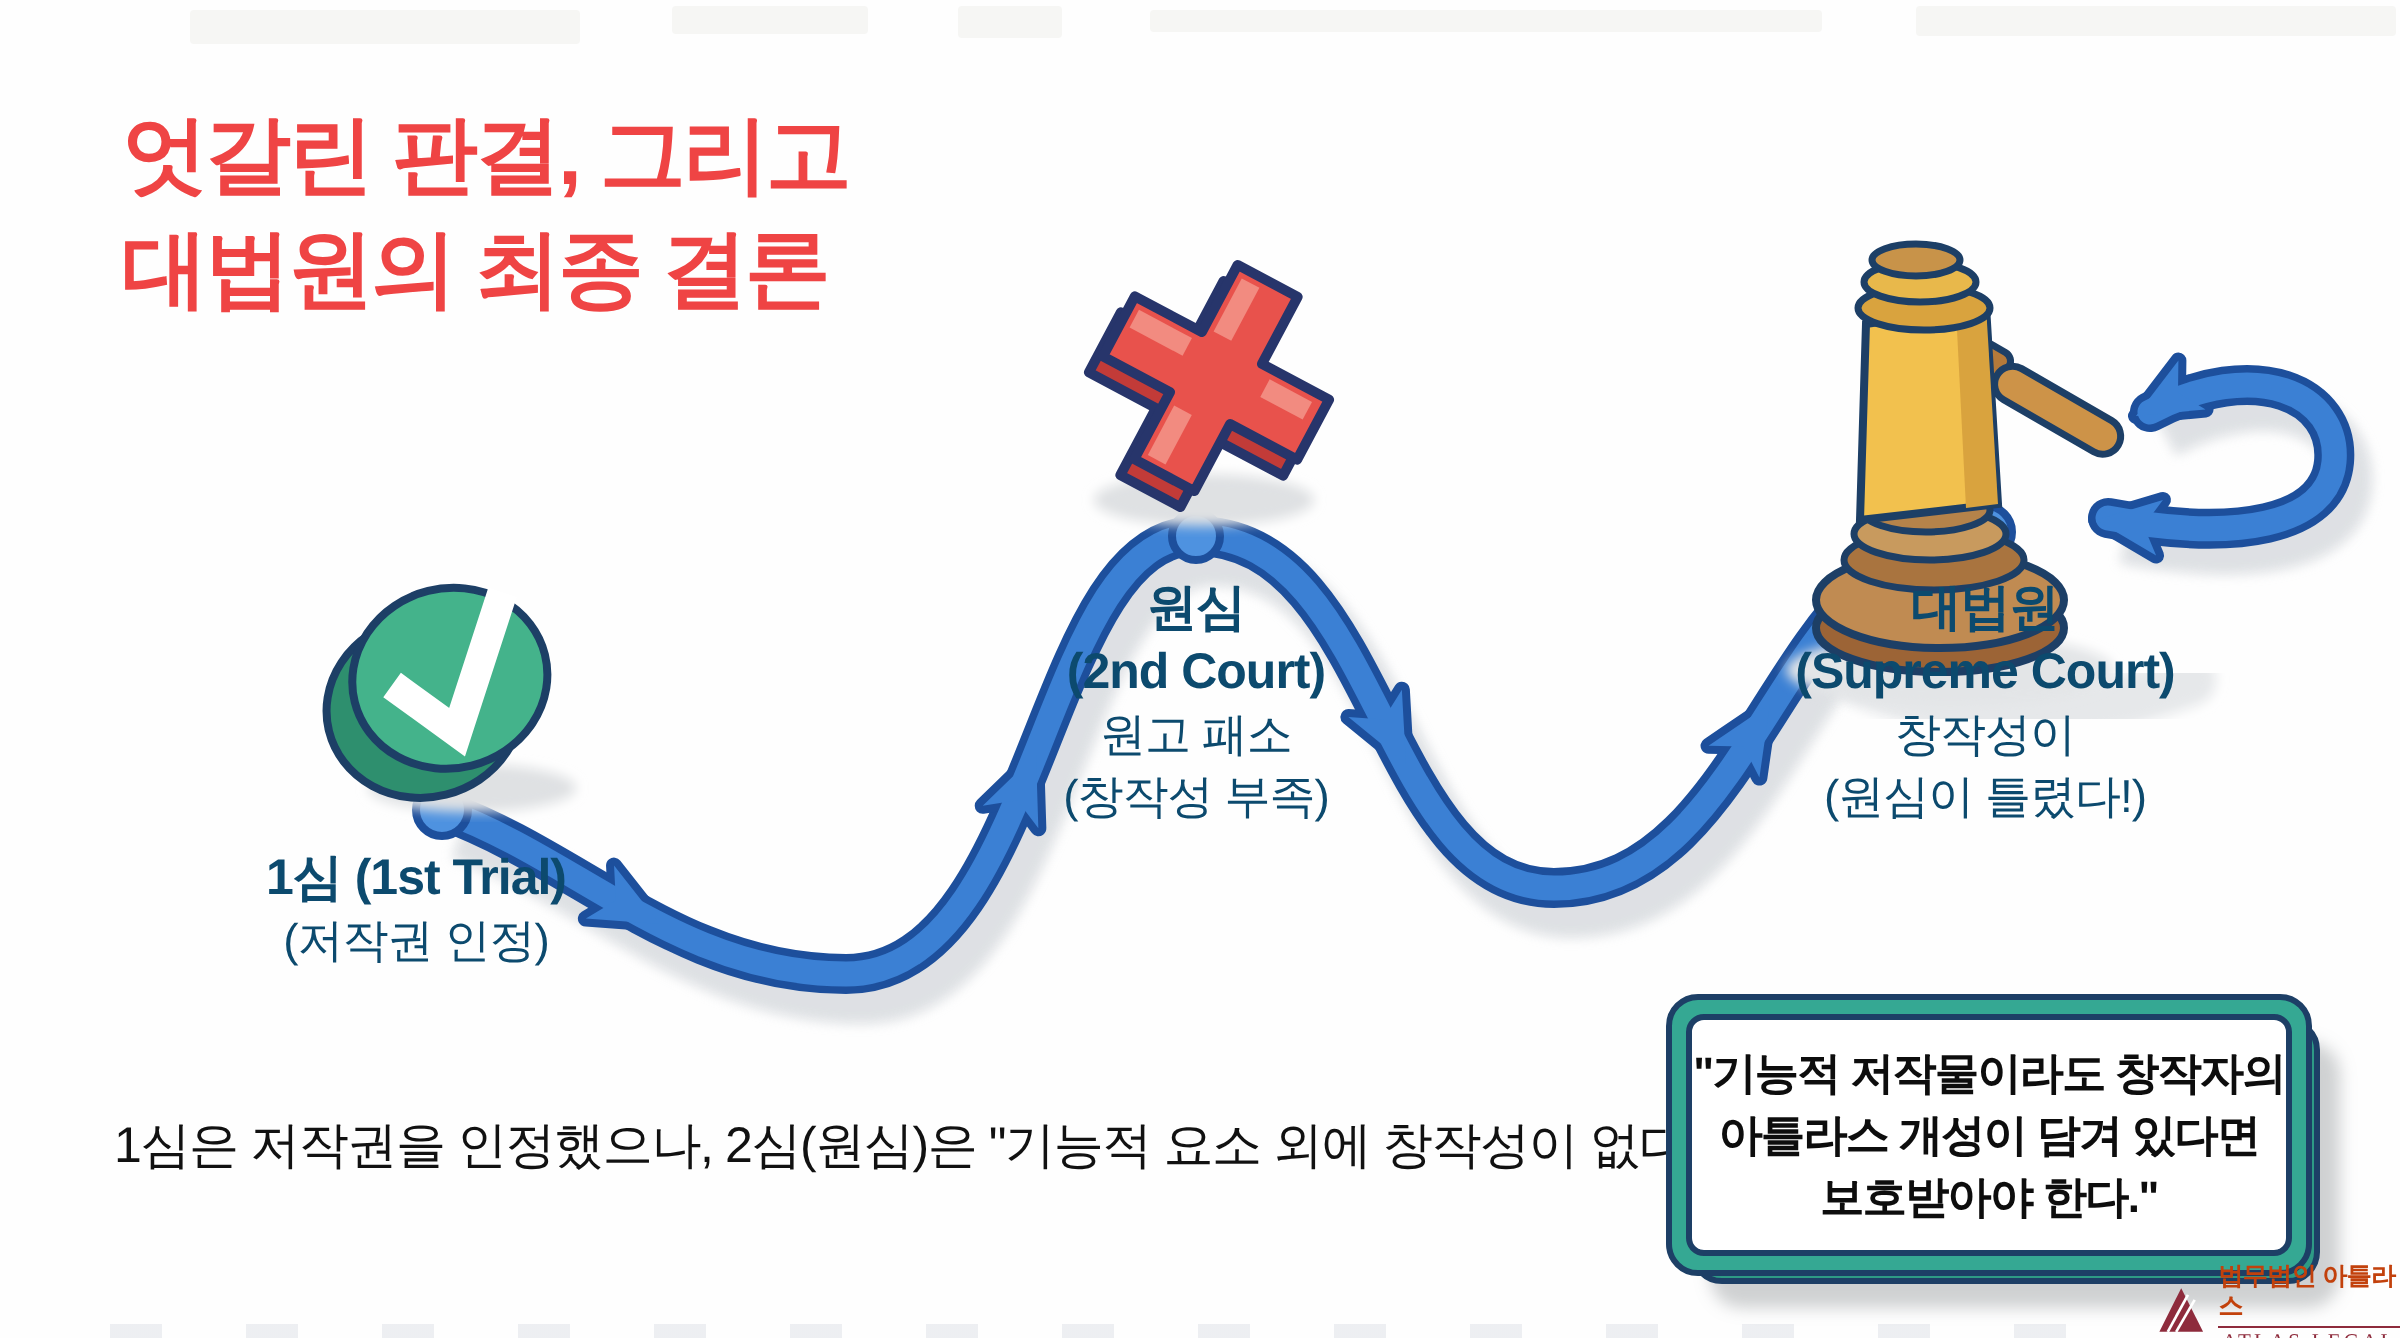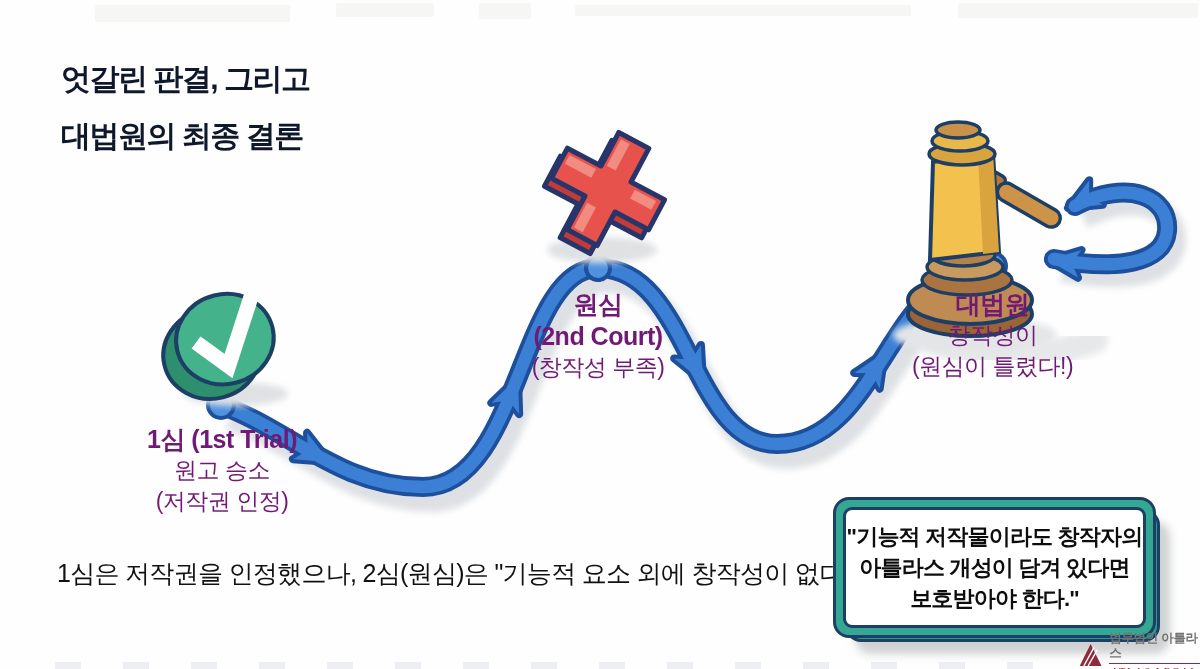--- a/index.html
+++ b/index.html
@@ -2,38 +2,38 @@
 <html><head>
 <meta charset="utf-8">
 <style>
   html,body{margin:0;padding:0;}
   body{font-family:"Liberation Sans","DejaVu Sans",sans-serif;background:#ffffff;}
   .canvas{position:relative;width:1200px;height:669px;background:#fefefe;overflow:hidden;}
   .ghost{position:absolute;background:#f6f6f4;border-radius:2px;}
   .bottom-ghost{position:absolute;left:55px;bottom:0;width:1010px;height:7px;
     background:repeating-linear-gradient(90deg,#e9ebef 0 26px,transparent 26px 68px);opacity:.8;}
   .stage-svg{position:absolute;left:0;top:0;z-index:1;}
-  .title{position:absolute;left:61px;top:50px;z-index:2;color:#0f172a;font-weight:700;
-    font-size:30px;line-height:57px;letter-spacing:-1.5px;}
-  .node-label{position:absolute;z-index:2;text-align:center;color:#701a75;}
+  .title{position:absolute;left:61px;top:50px;z-index:2;color:#ef4444;font-weight:700;
+    font-size:43px;line-height:57px;letter-spacing:-1.5px;}
+  .node-label{position:absolute;z-index:2;text-align:center;color:#0c4a6e;}
   .node-title{font-size:25px;font-weight:700;line-height:32px;letter-spacing:-0.5px;}
   .node-sub{font-size:23px;font-weight:400;line-height:31px;letter-spacing:-0.5px;}
   .description{position:absolute;left:57px;top:555px;z-index:2;color:#111;
     font-size:25px;line-height:36px;letter-spacing:-0.7px;}
   .quote-wrap{position:absolute;left:833px;top:497px;width:309px;height:127px;z-index:2;}
   .quote-3d{position:absolute;left:12px;top:12px;width:309px;height:127px;background:#2e9a85;
     border:3px solid #1d3f66;border-radius:16px;box-shadow:10px 12px 8px rgba(120,125,130,.35);}
   .quote-main{position:absolute;left:0;top:0;width:303px;height:121px;background:#35a893;
     border:3px solid #1d3f66;border-radius:16px;padding:7px;}
   .quote-inner{width:100%;height:100%;box-sizing:border-box;background:#ffffff;border:3px solid #1d3f66;
     border-radius:9px;display:flex;flex-direction:column;align-items:center;justify-content:center;}
   .quote-line{font-size:22px;font-weight:700;line-height:31px;letter-spacing:-0.8px;color:#0d0d0d;text-align:center;}
   .logo{position:absolute;left:1078px;top:631px;z-index:2;display:flex;align-items:center;gap:6px;}
   .logo-text{display:flex;flex-direction:column;align-items:center;}
-  .logo-ko{font-size:12.5px;font-weight:700;color:#737373;letter-spacing:-0.3px;line-height:15px;}
+  .logo-ko{font-size:12.5px;font-weight:700;color:#c2410c;letter-spacing:-0.3px;line-height:15px;}
   .logo-rule{width:100%;height:1px;background:#8e2b3c;margin:2px 0 2px 0;}
   .logo-en{font-family:"Liberation Serif","DejaVu Serif",serif;font-size:10.5px;color:#8e2b3c;
     letter-spacing:1.6px;line-height:12px;}
 </style>
 </head>
 <body>
 
 <div class="canvas">
 
   <div class="ghost" style="left:95px;top:5px;width:195px;height:17px;"></div>
@@ -131,34 +131,35 @@
       <ellipse cx="960" cy="141" rx="28" ry="10" fill="#e8b84b" stroke="#1d3f66" stroke-width="3.5"></ellipse>
       <ellipse cx="958" cy="130" rx="22" ry="8" fill="#c89349" stroke="#1d3f66" stroke-width="3.5"></ellipse>
     </g>
   </svg>
 
   <div class="title">
     <div>엇갈린 판결, 그리고</div>
     <div>대법원의 최종 결론</div>
   </div>
 
-  <div class="node-label" style="left:92px;top:423px;width:260px;">
+  <div class="node-label" style="left:78px;top:423px;width:260px;">
     <div class="node-title">1심 (1st Trial)</div>
-    <div class="node-sub">원고 승소</div>
     <div class="node-sub">(저작권 인정)</div>
   </div>
 
   <div class="node-label" style="left:468px;top:288px;width:260px;">
     <div class="node-title">원심</div>
     <div class="node-title">(2nd Court)</div>
+    <div class="node-sub">원고 패소</div>
     <div class="node-sub">(창작성 부족)</div>
   </div>
 
   <div class="node-label" style="left:845px;top:288px;width:295px;">
     <div class="node-title">대법원</div>
+    <div class="node-title">(Supreme Court)</div>
     <div class="node-sub">창작성이</div>
     <div class="node-sub">(원심이 틀렸다!)</div>
   </div>
 
   <div class="description">
     <div>1심은 저작권을 인정했으나, 2심(원심)은 "기능적 요소 외에 창작성이 없다"며</div>
   </div>
 
   <div class="quote-wrap">
     <div class="quote-3d"></div>

